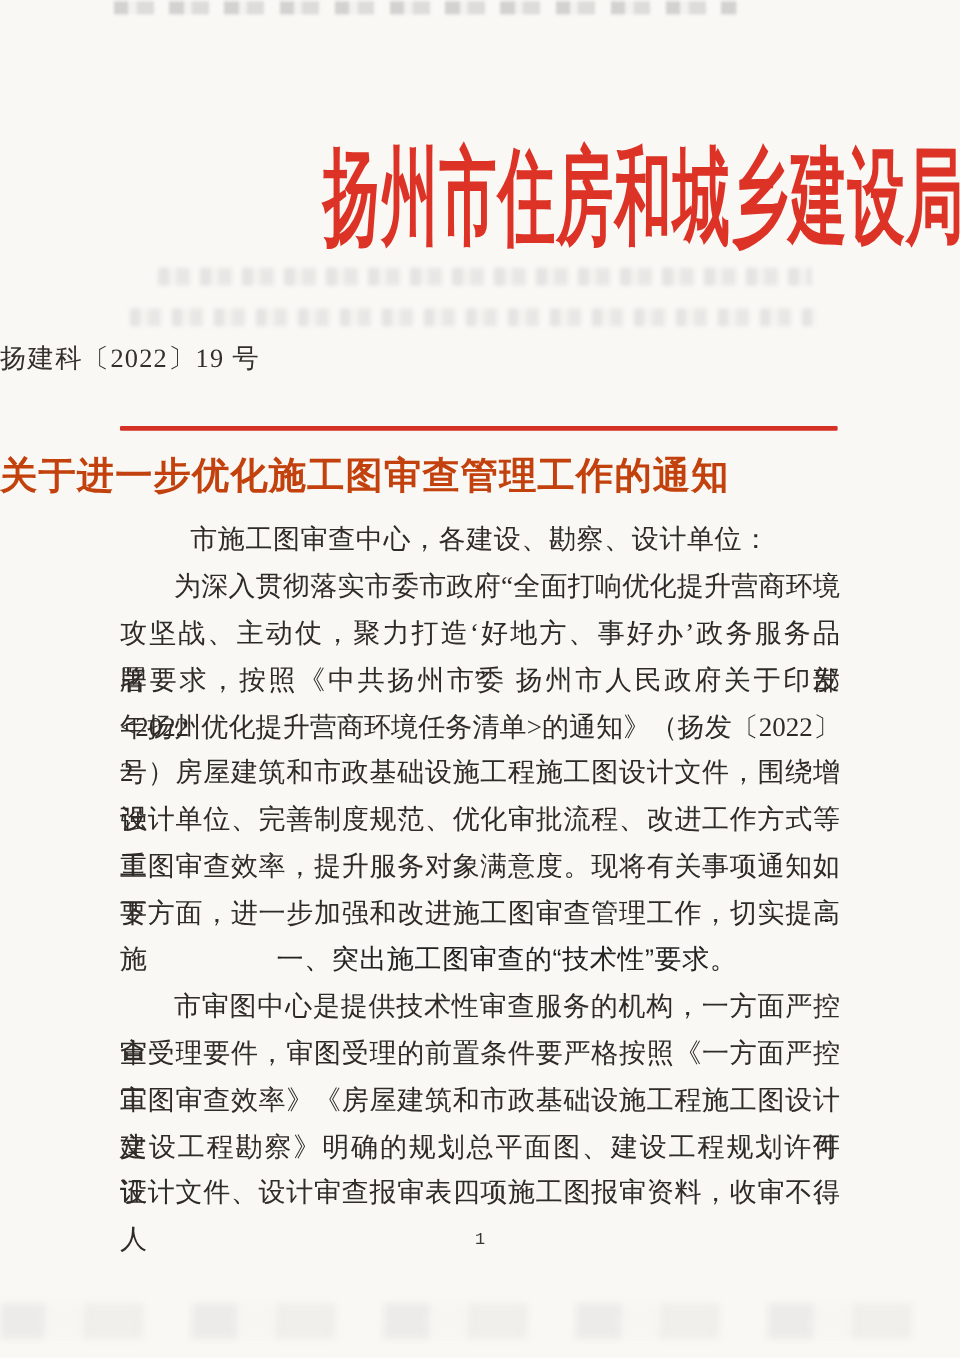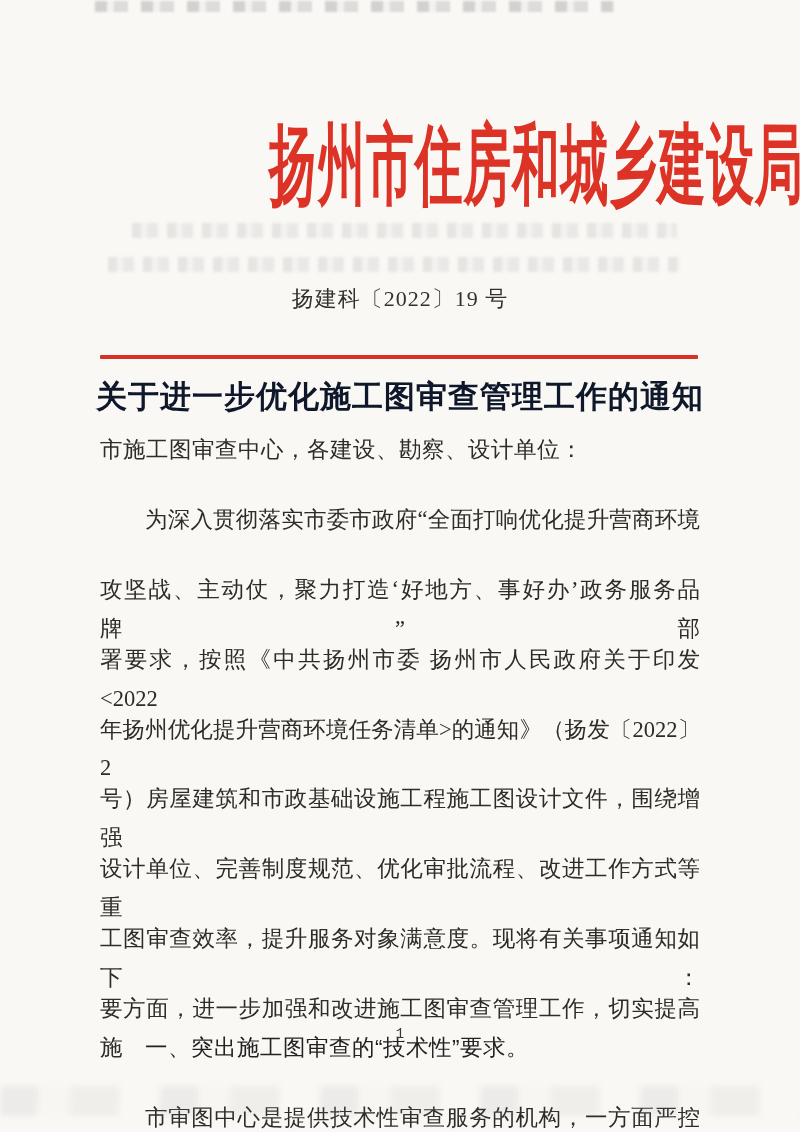--- a/index.html
+++ b/index.html
@@ -58,66 +58,66 @@
   .org-title .condense {
     display: inline-block;
     transform: scaleX(0.54);
     transform-origin: 50% 50%;
     letter-spacing: 2px;
   }
 
   .doc-number {
     position: absolute;
     top: 284px; left: 0; width: 100%;
-    text-align: center;
+    text-align: left;
     font-size: 22px;
     letter-spacing: 1px;
     color: #33302c;
   }
 
   .red-rule {
     position: absolute;
     top: 355px; left: 100px;
     width: 598px; height: 4px;
     background: #d63125;
     border-radius: 1px;
   }
 
   .doc-title {
     position: absolute;
     top: 376px; left: 0; width: 100%;
-    text-align: center;
+    text-align: left;
     font-size: 31px;
     font-weight: bold;
     letter-spacing: 1px;
-    color: #0f172a;
+    color: #c2410c;
     font-family: "Liberation Serif", "DejaVu Serif", serif;
   }
 
   
   .body {
     position: absolute;
     top: 431px; left: 100px;
     width: 600px;
   }
   .line {
     height: 38.9px;
     line-height: 38.9px;
     font-size: 22.5px;
     letter-spacing: 0.5px;
     white-space: nowrap;
     color: #2e2b28;
+    text-align: center;
   }
   .line.full {
     white-space: normal;
     text-align: justify;
     text-align-last: justify;
     text-justify: inter-character;
     letter-spacing: 0;
-    margin-top: 31px;
   }
   .line.indent { text-indent: 2em; }
   .line.heading {
     font-weight: normal;
     font-family: "Liberation Sans", "DejaVu Sans", sans-serif;
     letter-spacing: 0.5px;
     color: #242220;
   }
 
   .page-number {

